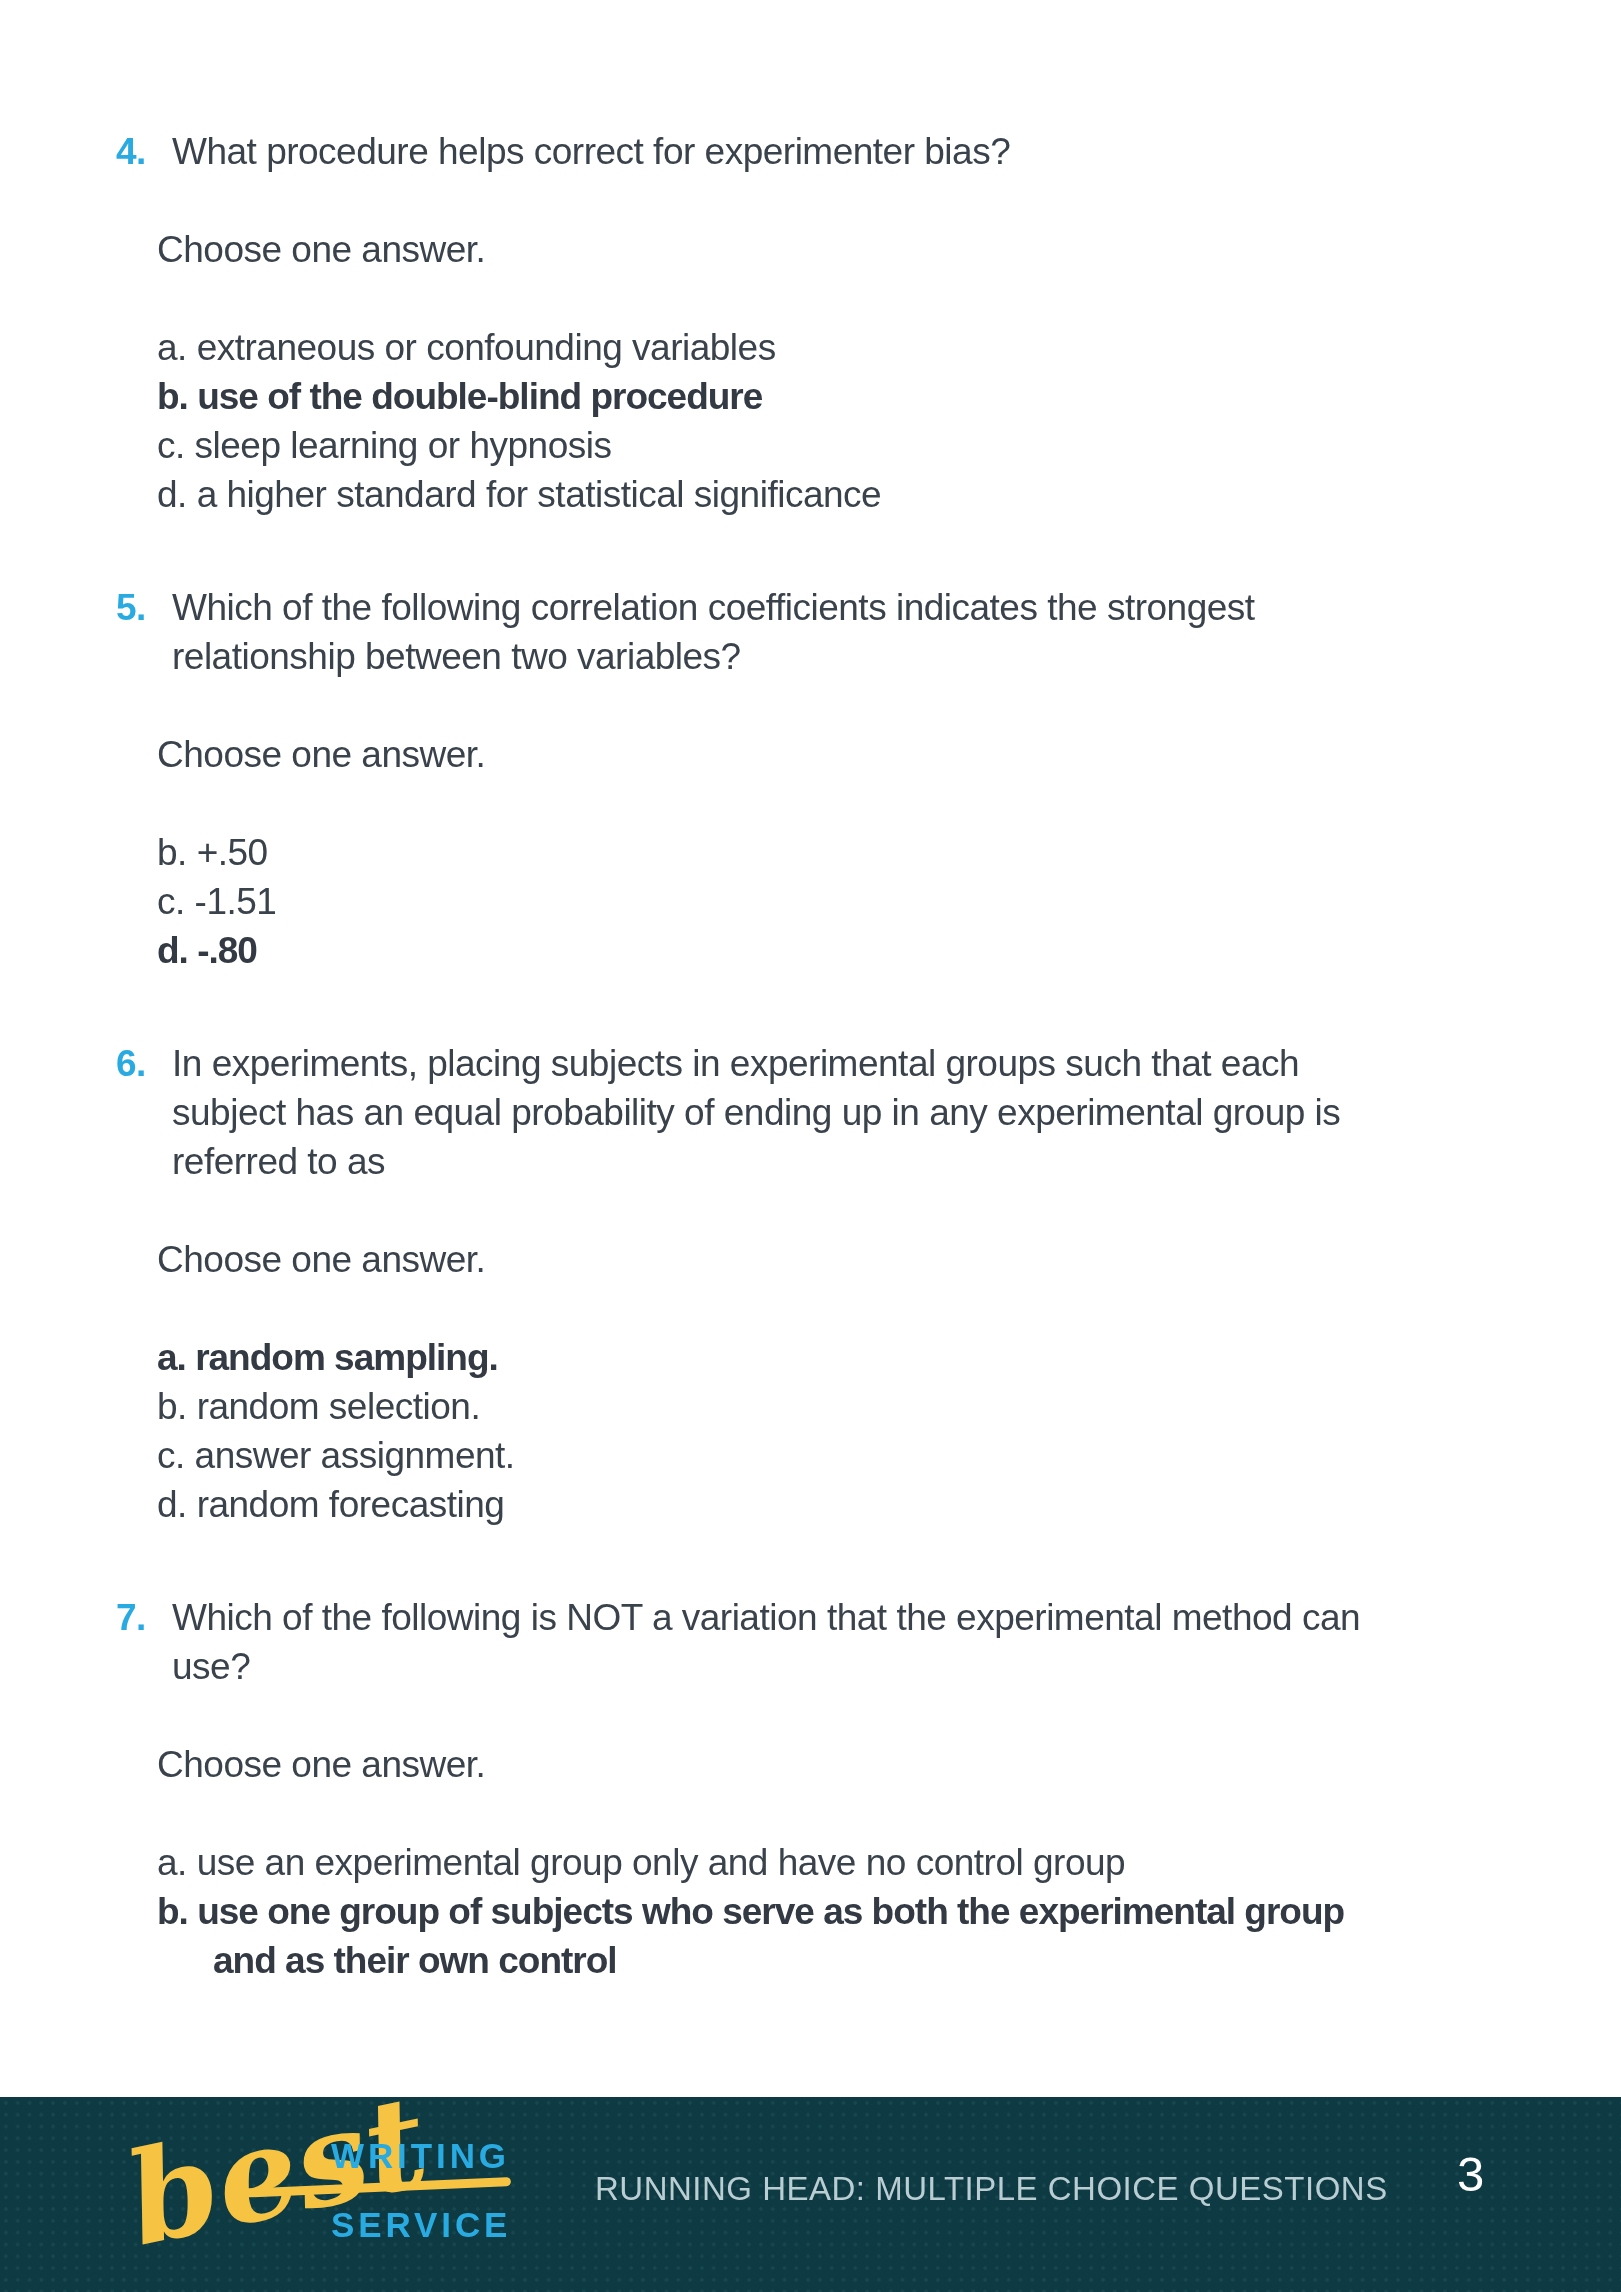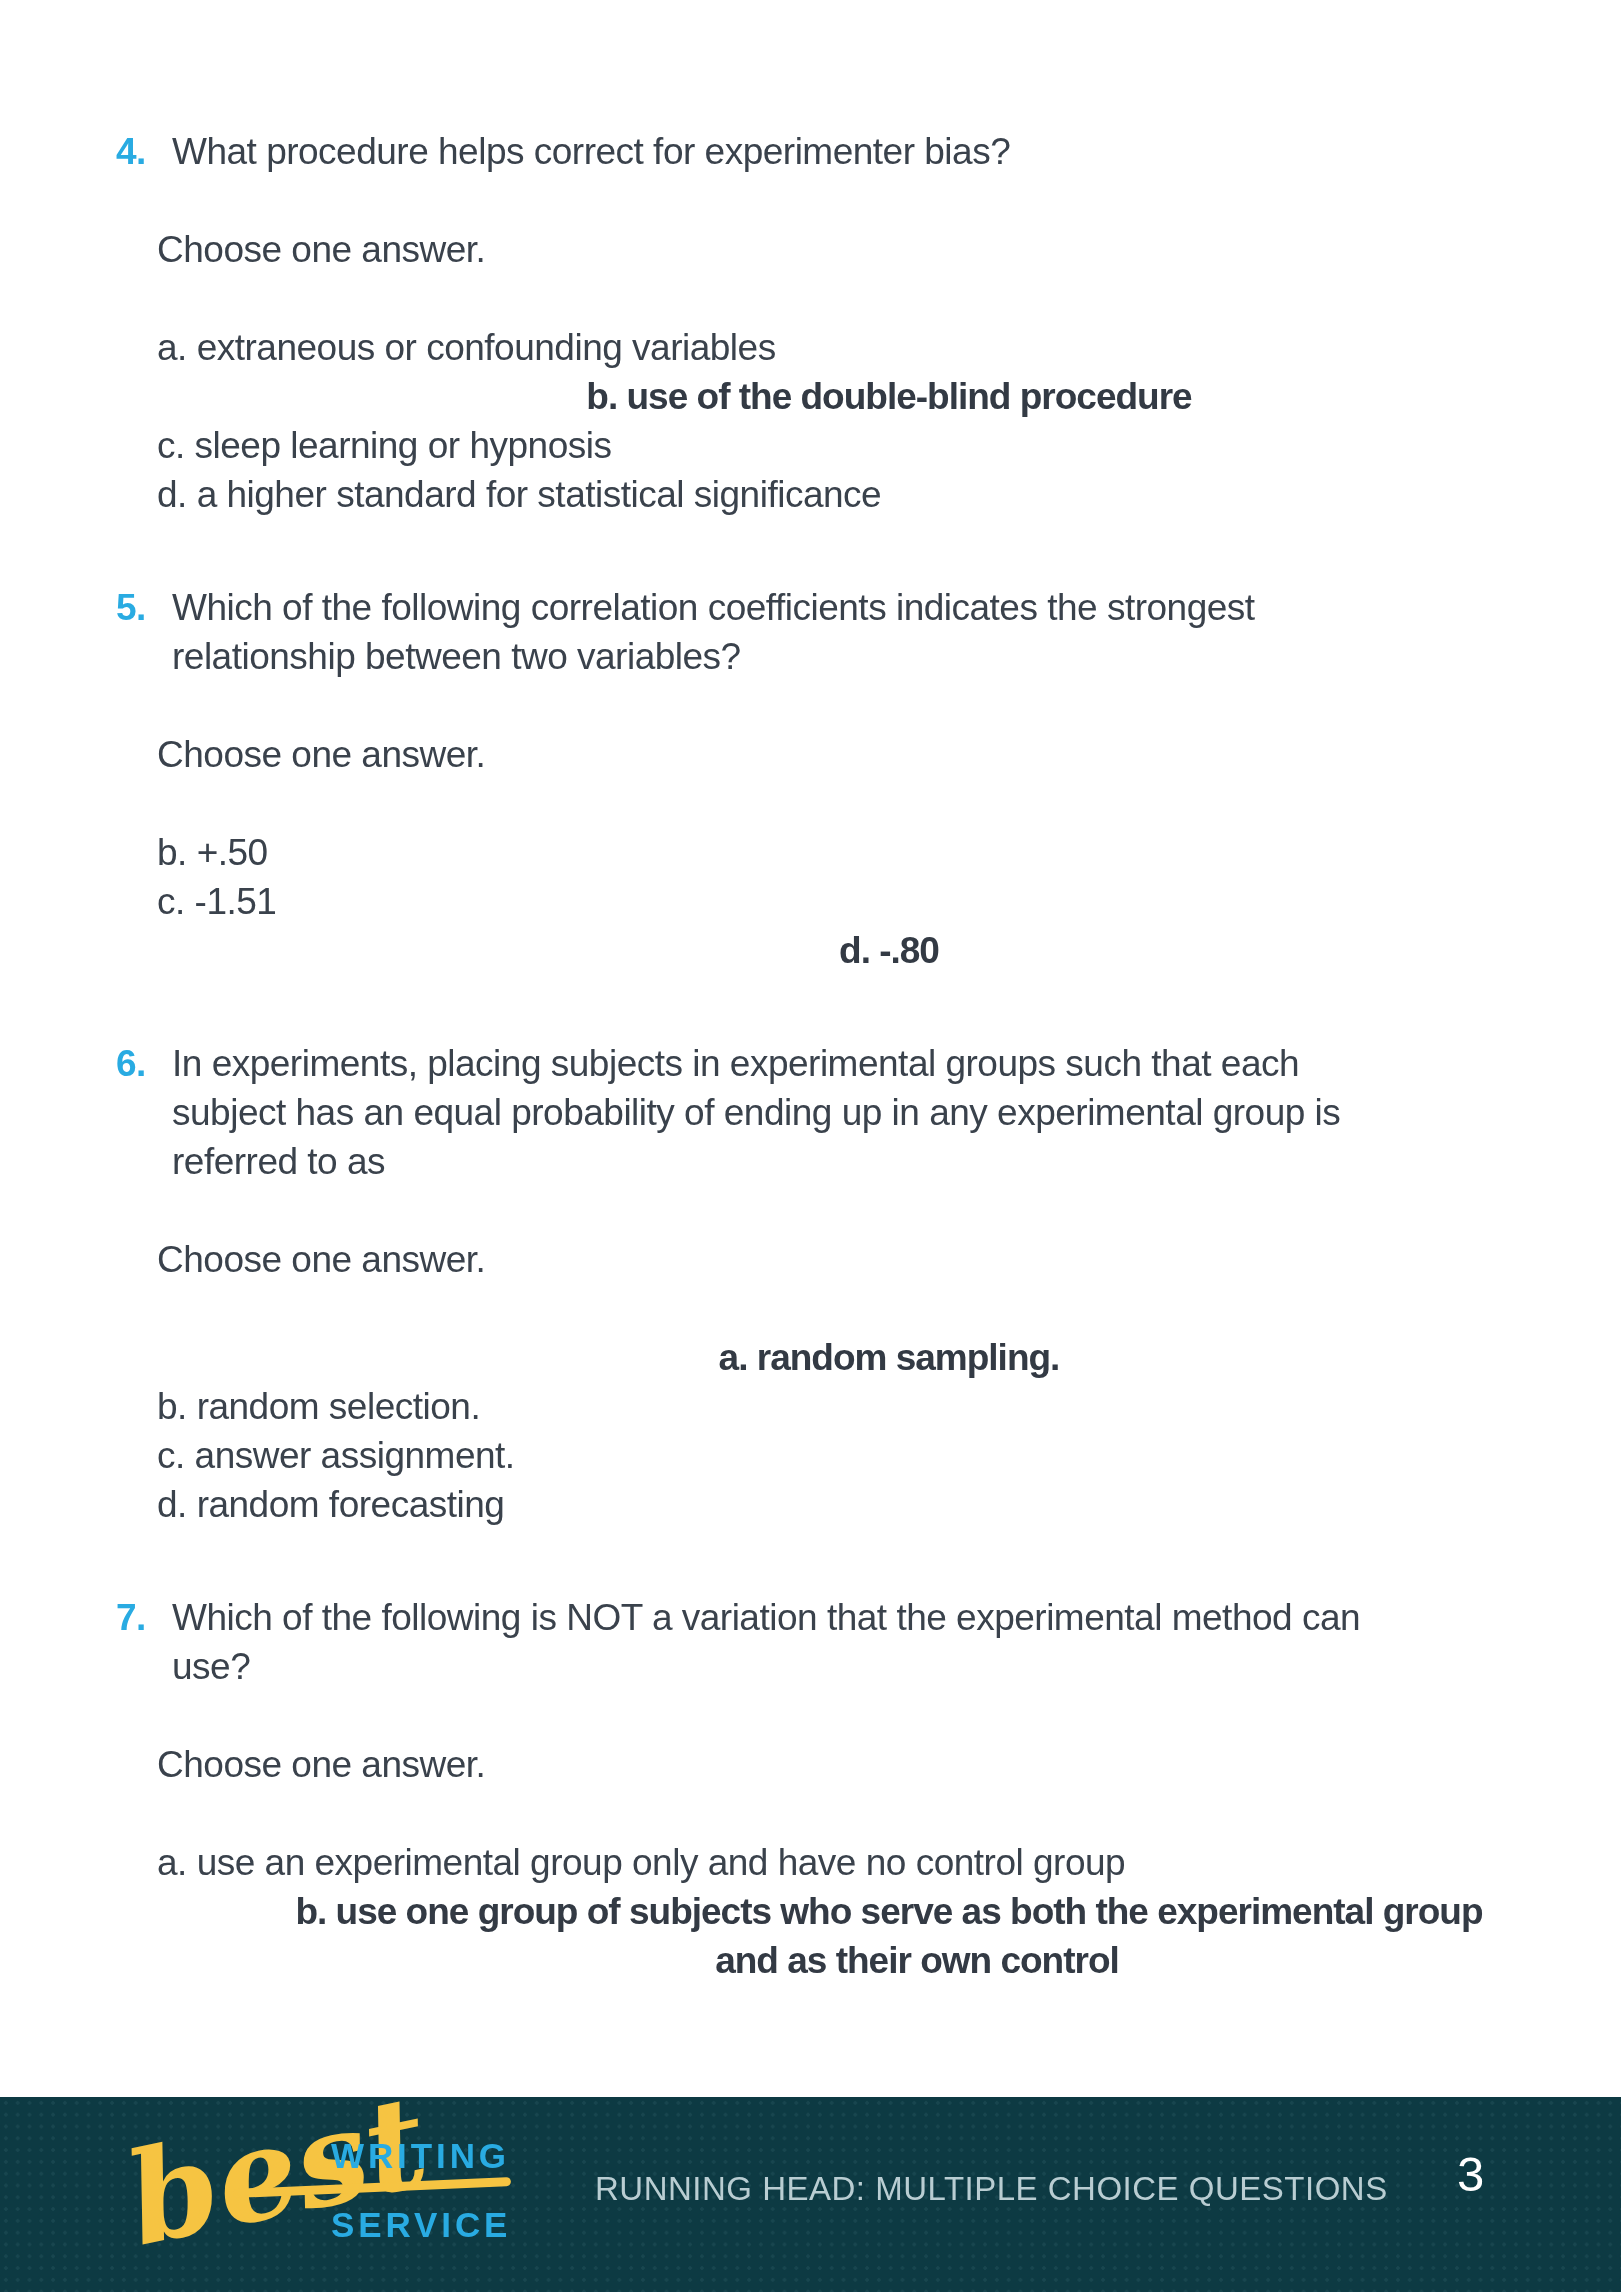--- a/index.html
+++ b/index.html
@@ -14,21 +14,21 @@
   .content { position:absolute; top:0; left:0; width:1621px; padding:127px 0 0 116px; box-sizing:border-box; }
   .question { margin:0 0 64px 0; }
   .q-title { display:flex; margin:0; font-size:37px; line-height:49px; font-weight:normal; color:#3a424c; letter-spacing:-0.5px; }
   .q-num { flex:0 0 56px; width:56px; color:#29abe2; font-weight:bold; }
   .q-lines { flex:1 1 auto; }
   .q-line { display:block; white-space:nowrap; }
   .prompt { margin:49px 0 0 41px; font-size:37px; line-height:49px; letter-spacing:-0.5px; }
   .options { margin:49px 0 0 41px; }
   .option { margin:0; font-size:37px; line-height:49px; letter-spacing:-0.5px; }
   .option span { display:block; white-space:nowrap; }
-  .option.bold { font-weight:bold; color:#333a44; letter-spacing:-1px;text-align:center; }
+  .option.bold { font-weight:bold; color:#333a44; letter-spacing:-1px; }
   .option .cont { margin-left:56px; }
 
   .footer {
     position:absolute; left:0; top:2097px; width:1621px; height:196px;
     background-color:#0d3a43;
     background-image:radial-gradient(rgba(140,190,200,0.09) 1.5px, transparent 2px);
     background-size:11.8px 11.8px;
   }
   .logo-best {
     position:absolute; left:127px; top:9.8px;

